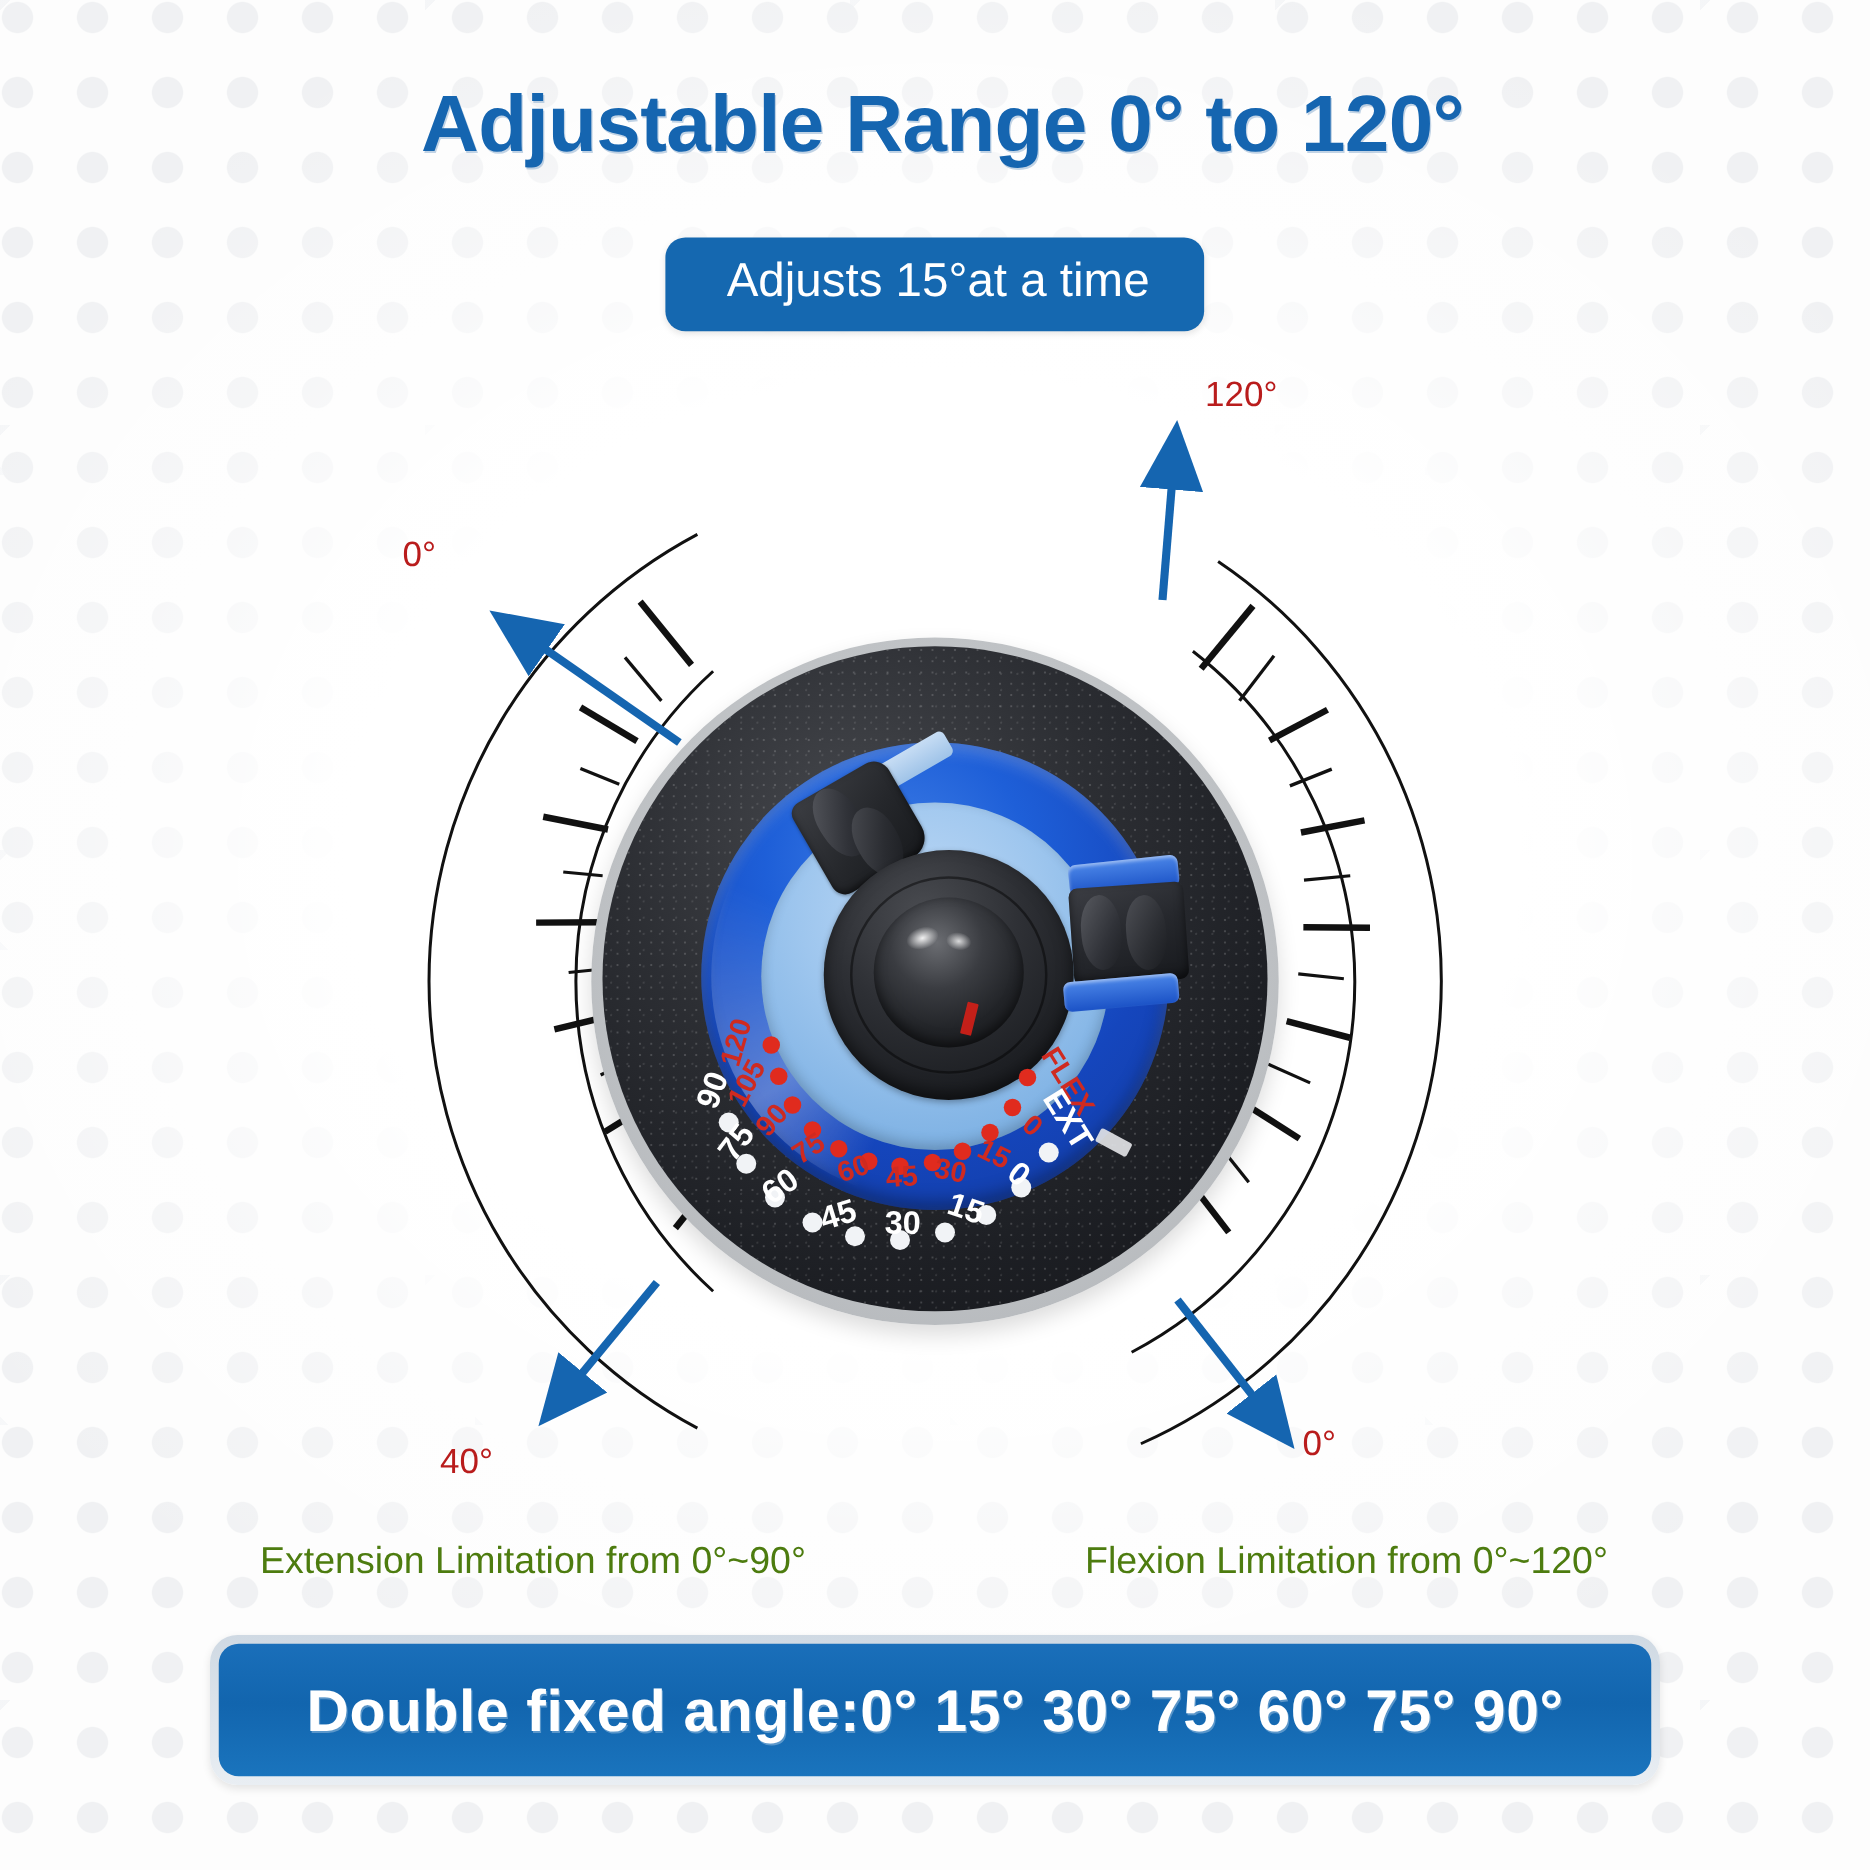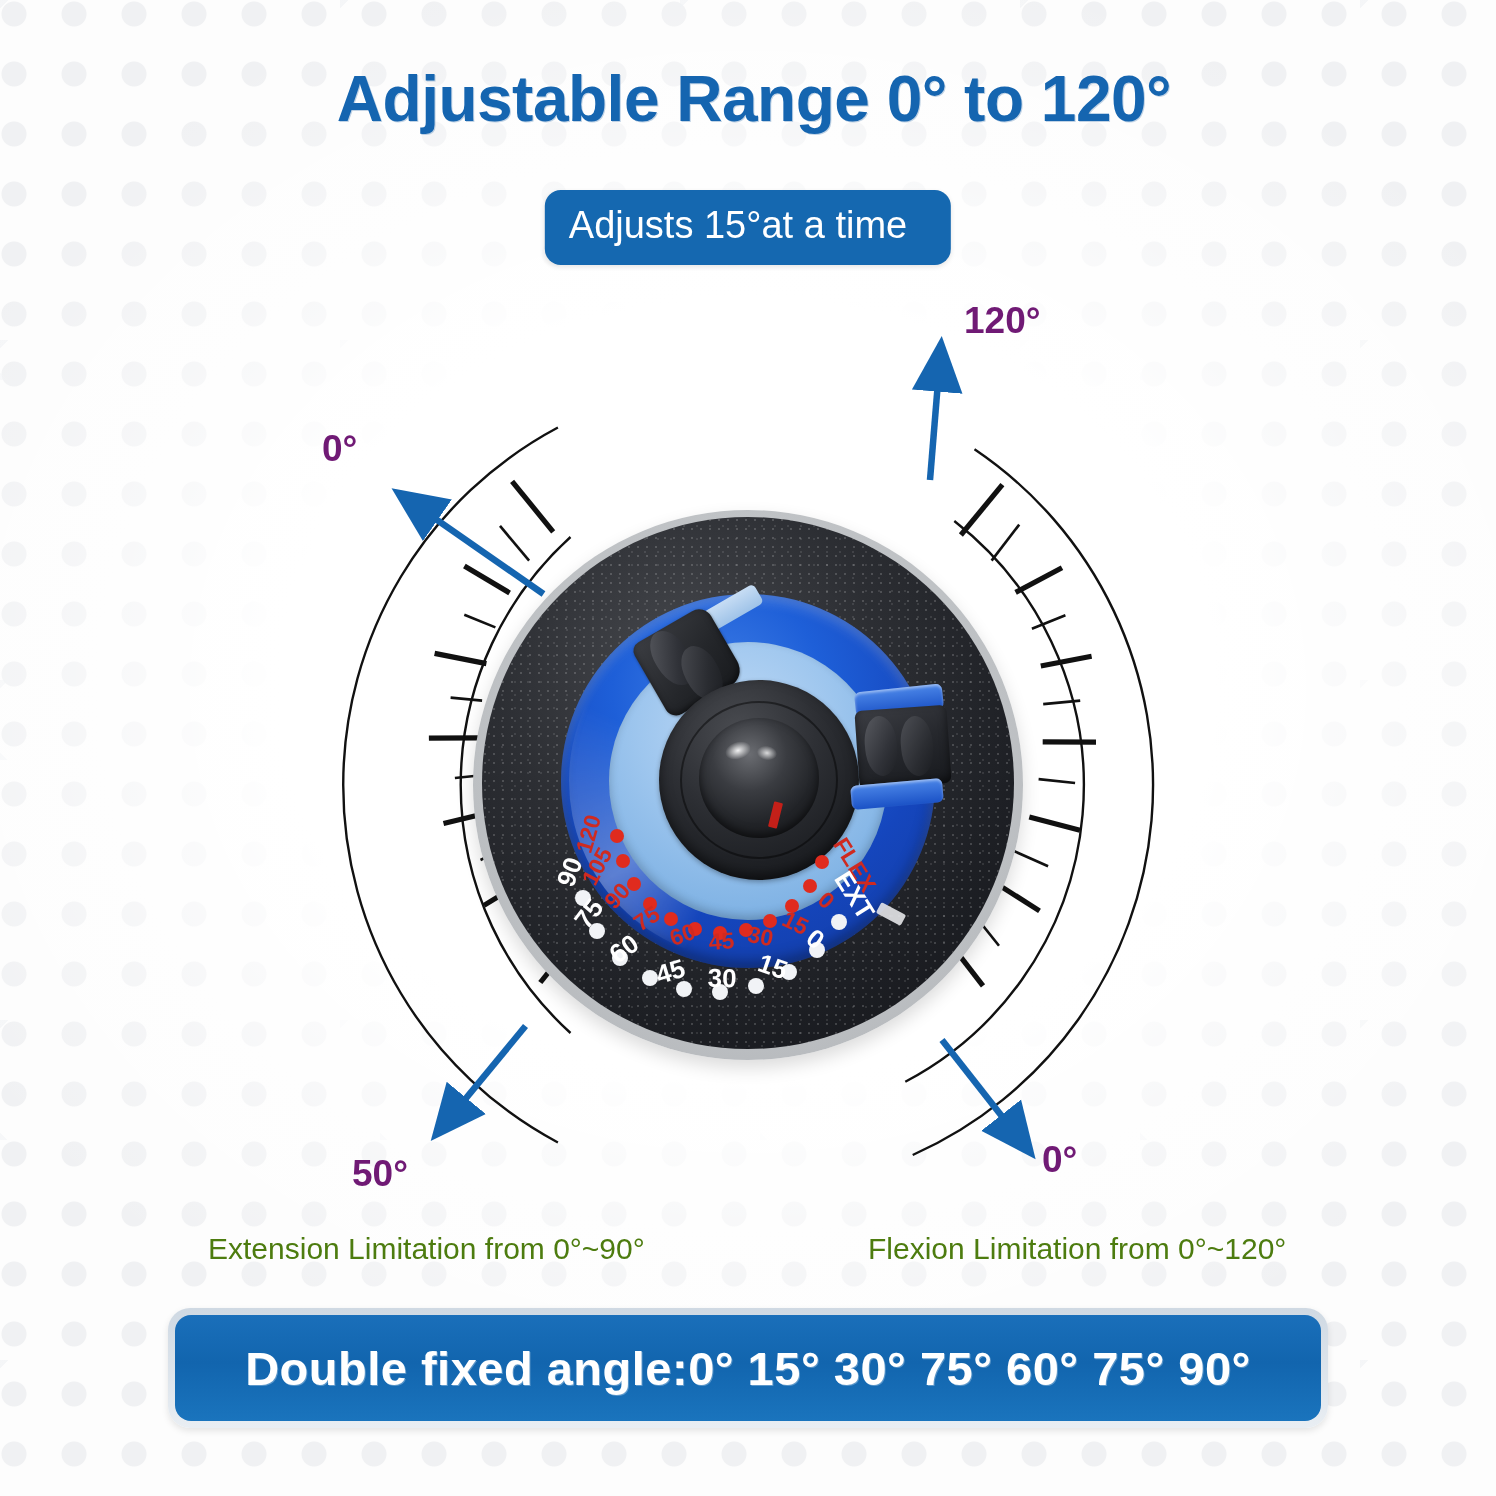--- a/index.html
+++ b/index.html
@@ -40,36 +40,35 @@
     text-shadow:1px 1px 0 rgba(120,160,200,.45);
     white-space:nowrap;
     margin-left:12px;
   }
   #badge{
     position:absolute;left:50%;transform:translateX(-50%);
     top:190px;
     background:#1568b0;
     color:#ffffff;
     font-size:38px;
-    padding:14px 44px 18px 24px;
+    padding:14px 44px 18px 49px;
     border-radius:16px;
     white-space:nowrap;
     box-shadow:0 2px 5px rgba(0,0,0,.10);
   }
 
   
   #arcs{position:absolute;left:0;top:0;width:1496px;height:1496px;}
 
   
   .ann{
     position:absolute;
-    color:#701a75;
-    font-size:37px;
+    color:#b91c1c;
+    font-size:28px;
     white-space:nowrap;
-    font-weight:bold;
   }
   #ann-0-left{left:322px;top:428px;}
   #ann-120{left:964px;top:300px;}
   #ann-90{left:352px;top:1153px;}
   #ann-0-right{left:1042px;top:1139px;}
 
   
   .caption{
     position:absolute;
     font-size:30px;
@@ -315,21 +314,21 @@
       </g>
 
       <line x1="930.0" y1="480.0" x2="941.0" y2="345.0" stroke="#1565b0" stroke-width="6.5" marker-end="url(#arw)"></line>
 
       <line x1="942.0" y1="1040.0" x2="1030.0" y2="1152.0" stroke="#1565b0" stroke-width="6.5" marker-end="url(#arw)"></line>
     </g>
   </svg>
 
   <div class="ann" id="ann-0-left">0°</div>
   <div class="ann" id="ann-120">120°</div>
-  <div class="ann" id="ann-90">50°</div>
+  <div class="ann" id="ann-90">40°</div>
   <div class="ann" id="ann-0-right">0°</div>
 
   <div id="dial">
     <div class="ring" id="rim-halo"></div>
     <div class="ring" id="rim-black"></div>
     <div class="ring" id="rim-grain"></div>
     <div class="ring" id="ring-blue"></div>
     <div class="ring" id="ring-blue-hi"></div>
     <div class="ring" id="ring-lightblue"></div>
 

